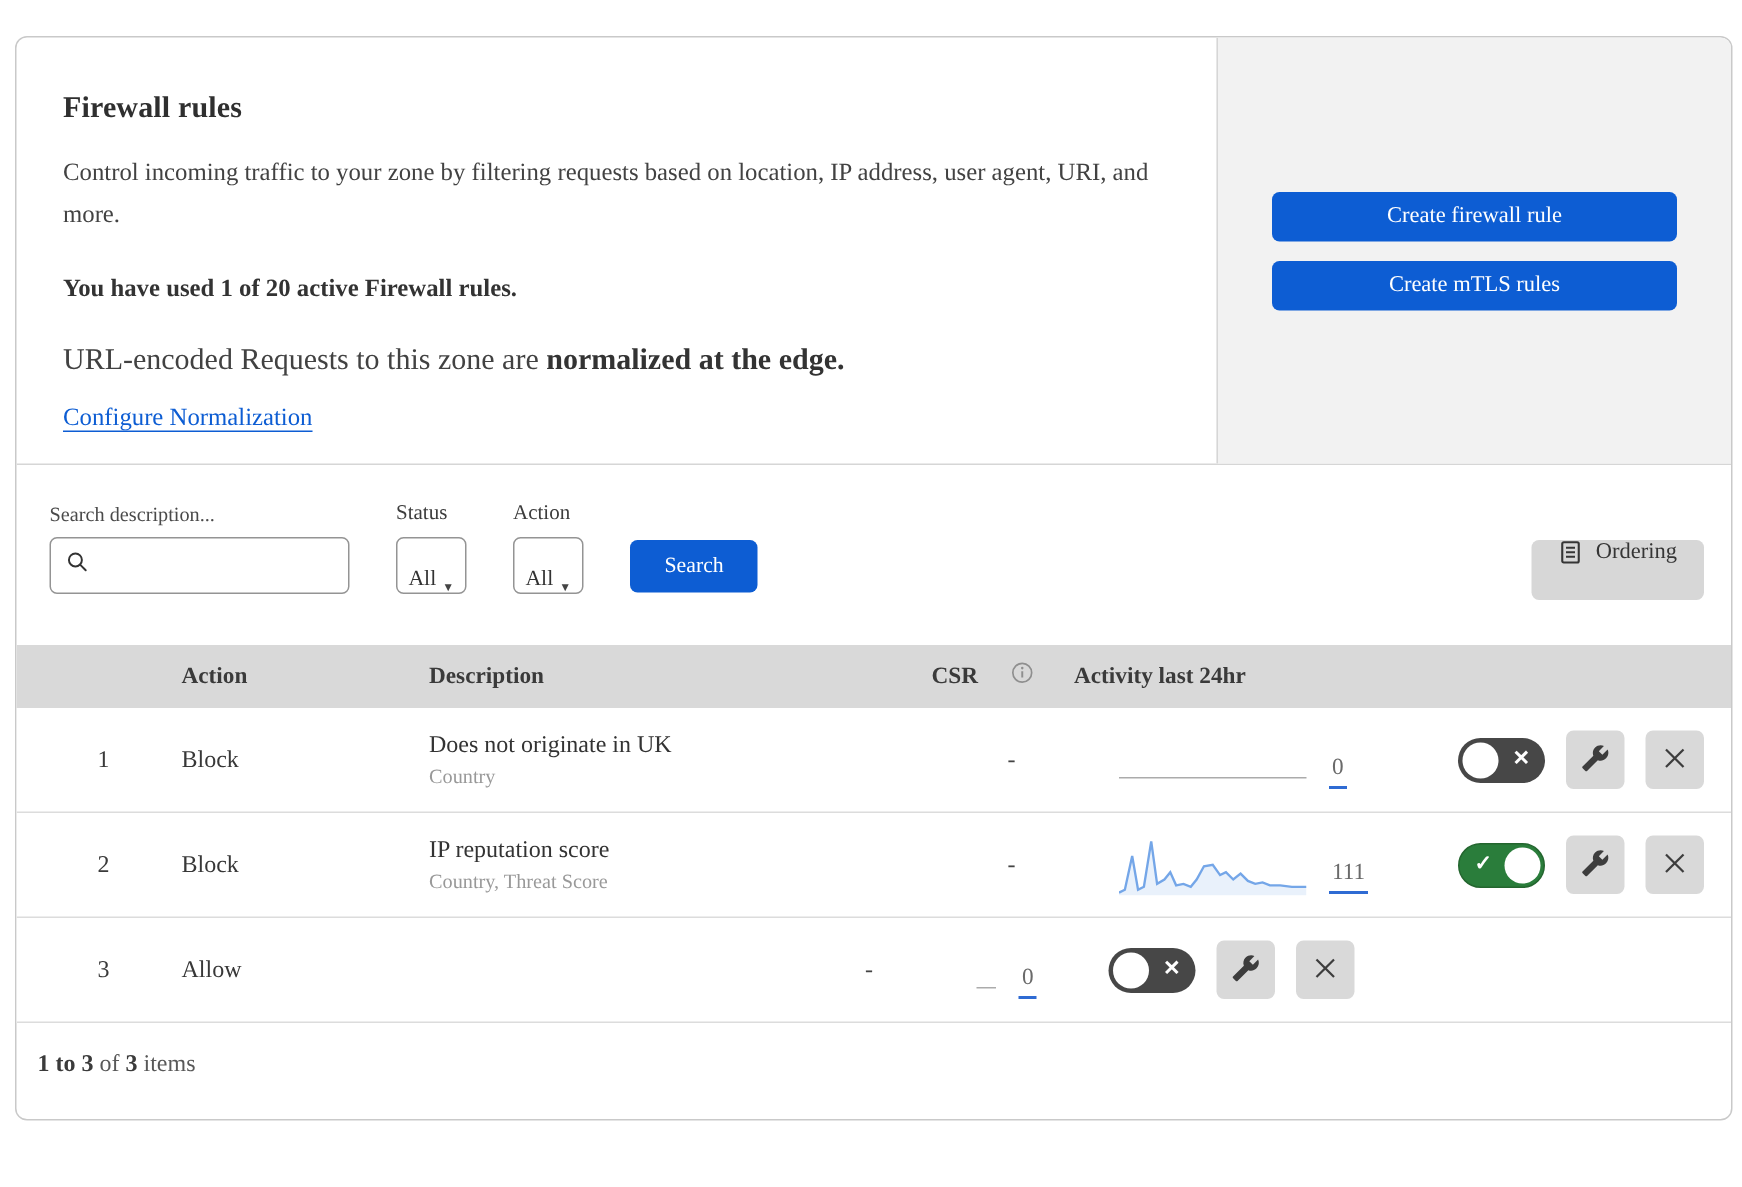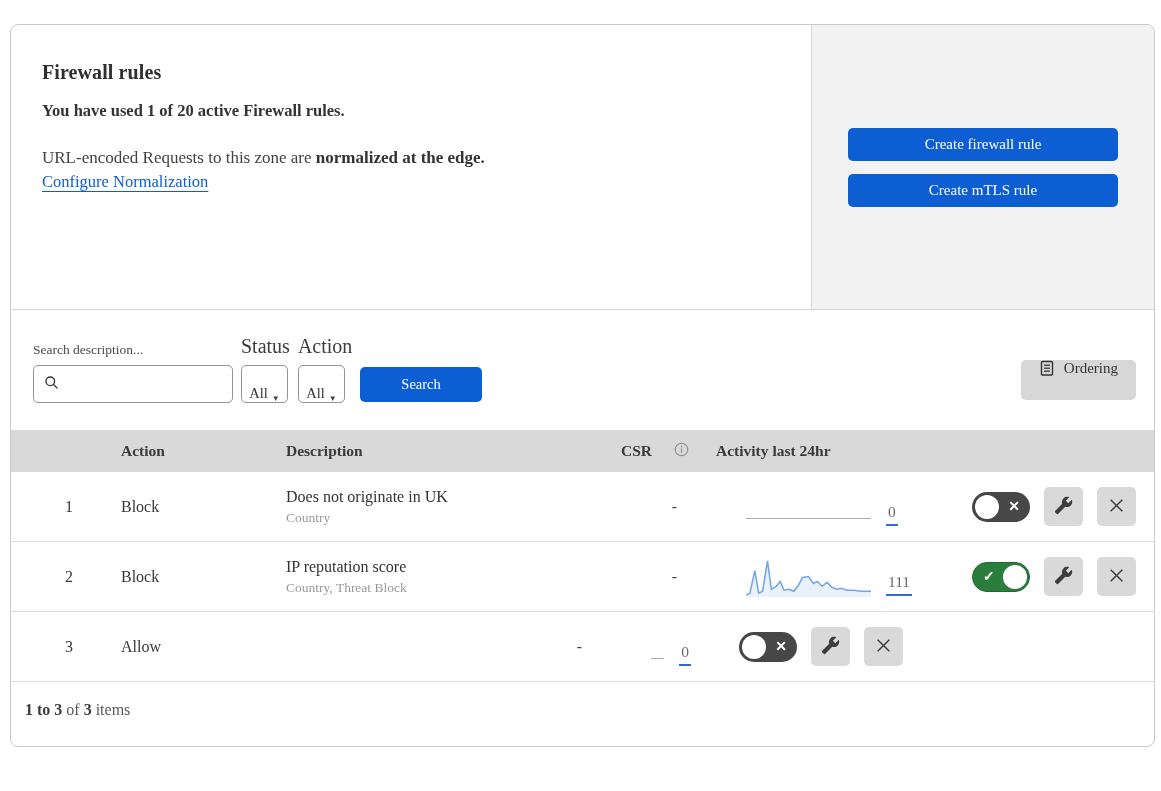--- a/index.html
+++ b/index.html
@@ -9,52 +9,52 @@
     position:absolute; left:10px; top:24px; width:1145px; height:723px;
     background:#ffffff; border:1px solid #c9c9c9; border-radius:8px; overflow:hidden;font-family:Liberation Serif, serif;
   }
 
   
   .top-section { display:flex; height:285px; border-bottom:1px solid #d6d6d6; }
   .top-left { flex:1; padding:36px 40px 0 31px; }
   .page-title { font-size:20px; font-weight:700; color:#2f2f2f; margin-bottom:17px; letter-spacing:.1px; }
   .page-desc { font-size:16.5px; line-height:28px; color:#424242; max-width:760px; margin-bottom:25px; }
   .usage-line { font-size:16.5px; font-weight:700; color:#333; margin-bottom:27px; }
-  .norm-line { font-size:17px; color:#424242; margin-bottom:4px; }
+  .norm-line { font-size:20px; color:#424242; margin-bottom:16px; }
   .norm-line b { color:#333; }
   .link { color:#0d5dd3; text-decoration:underline; text-underline-offset:4px; cursor:pointer; }
   .config-link { font-size:16.5px; display:inline-block; }
 
   .top-right {
     width:343px; background:#f2f2f2; border-left:1px solid #d6d6d6;
     display:flex; flex-direction:column; justify-content:center; gap:13px; padding:0 36px;
   }
   .btn-primary {
     height:33px; background:#0d5dd3; color:#fff; border:none; border-radius:5px;
     font-size:15px; font-family:inherit; cursor:pointer; width:100%;
   }
 
   
   .filter-section { position:relative; height:120px; }
-  .filter-left { position:absolute; left:22px; top:25px; display:flex; gap:8px; align-items:flex-end; }
+  .filter-left { position:absolute; left:22px; top:25px; display:flex; gap:31px; align-items:flex-end; }
   .field-group { display:flex; flex-direction:column; gap:7px; }
   .field-label-sm { font-size:13.5px; color:#4a4a4a; }
-  .field-label { font-size:20px; color:#3d3d3d; }
+  .field-label { font-size:14px; color:#3d3d3d; }
   .search-box {
     width:200px; height:38px; border:1px solid #949494; border-radius:5px; background:#fff;
     display:flex; align-items:center; padding:0 10px; gap:6px;
   }
   .search-box input { border:none; outline:none; flex:1; font-size:14px; font-family:inherit; background:transparent; }
   .dropdown {
     width:47px; height:38px; border:1px solid #949494; border-radius:5px; background:#fff;
     display:flex; align-items:flex-end; justify-content:center; gap:4px; font-size:14.5px; color:#333; cursor:pointer;
   }
   .dd-arrow { font-size:8px; color:#444; transform:translateY(1px); }
   .btn-search {
-    height:35px; padding:0 41px; background:#0d5dd3; color:#fff; border:none; border-radius:5px;
+    height:35px; padding:0 23px; background:#0d5dd3; color:#fff; border:none; border-radius:5px;
     font-size:14.5px; font-family:inherit; cursor:pointer; margin-bottom:1px;
   }
   .btn-ordering {
     position:absolute; right:18px; top:50px; height:40px; padding:0 18px;
     background:#d7d7d7; border:none; border-radius:5px; font-size:15px; color:#353535;
     font-family:inherit; cursor:pointer; display:flex; gap:9px;
   }
 
   
   .grid-cols { display:grid; grid-template-columns:90px 175px 320px 95px 230px 1fr; align-items:center; }
@@ -106,27 +106,28 @@
   .help-arrow { font-size:12px; transform:translateY(1px); }
 </style>
 </head>
 <body>
 
 <div class="card">
 
   <div class="top-section">
     <div class="top-left">
       <div class="page-title">Firewall rules</div>
+      <div class="page-desc">Control incoming traffic to your zone by filtering requests based on location, IP address, user agent, URI, and more.</div>
       <div class="usage-line">You have used 1 of 20 active Firewall rules.</div>
       <div class="norm-line"><span>URL-encoded Requests to this zone are </span><b>normalized at the edge.</b></div>
       <a class="link config-link">Configure Normalization</a>
     </div>
     <div class="top-right">
       <button class="btn-primary">Create firewall rule</button>
-      <button class="btn-primary">Create mTLS rule</button>
+      <button class="btn-primary">Create mTLS rules</button>
     </div>
   </div>
 
   <div class="filter-section">
     <div class="filter-left">
       <div class="field-group">
         <div class="field-label-sm">Search description...</div>
         <div class="search-box">
           <span>
             <svg width="15" height="15" viewBox="0 0 16 16">
@@ -220,21 +221,21 @@
         </span>
       </button>
     </div>
   </div>
 
   <div class="table-row grid-cols">
     <div class="td-num">2</div>
     <div class="td-action">Block</div>
     <div class="td-desc">
       <div class="desc-title">IP reputation score</div>
-      <div class="desc-sub">Country, Threat Block</div>
+      <div class="desc-sub">Country, Threat Score</div>
     </div>
     <div class="td-csr">-</div>
     <div class="td-activity">
       <div class="spark">
 
         <svg viewBox="0 0 128 40" preserveAspectRatio="none" style="display: block;">
             <polygon class="sp-fill" fill="#e9f1fb" points="0,38 4,36 9,13 13,36 17,34 22,3 26,32 31,29 35,24 39,33 44,32 49,34 53,29 58,20 64,19 69,26 73,24 78,29 83,25 88,30 93,32 98,31 103,33 110,33 118,34 128,34 128,40 0,40"></polygon>
             <polyline class="sp-line" fill="none" stroke="#74a6e8" stroke-width="1.6" points="0,38 4,36 9,13 13,36 17,34 22,3 26,32 31,29 35,24 39,33 44,32 49,34 53,29 58,20 64,19 69,26 73,24 78,29 83,25 88,30 93,32 98,31 103,33 110,33 118,34 128,34"></polyline>
           </svg>
       </div>

